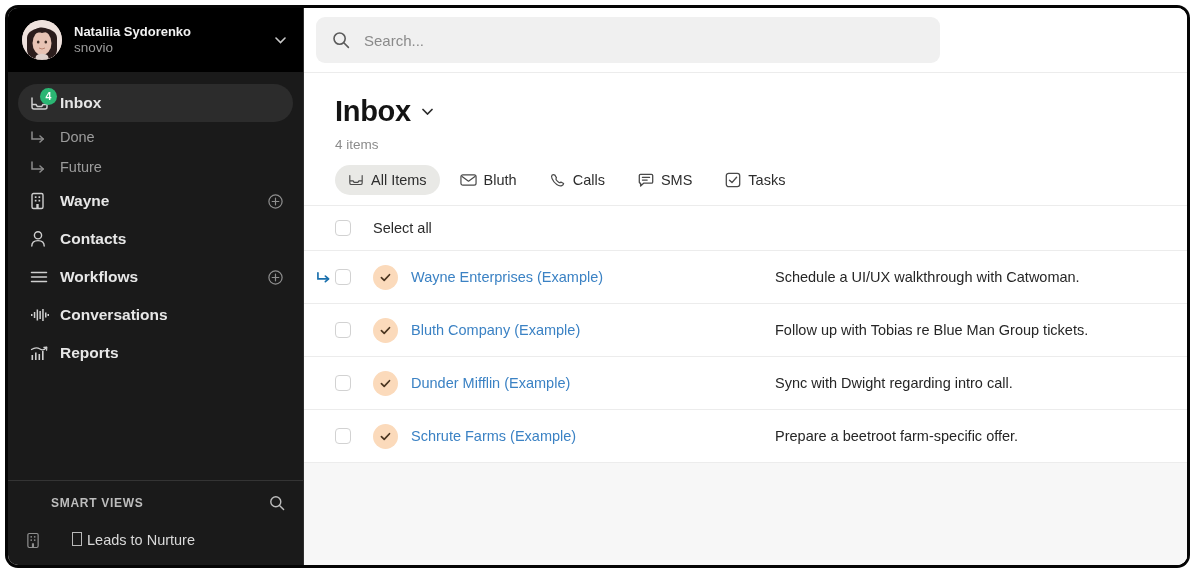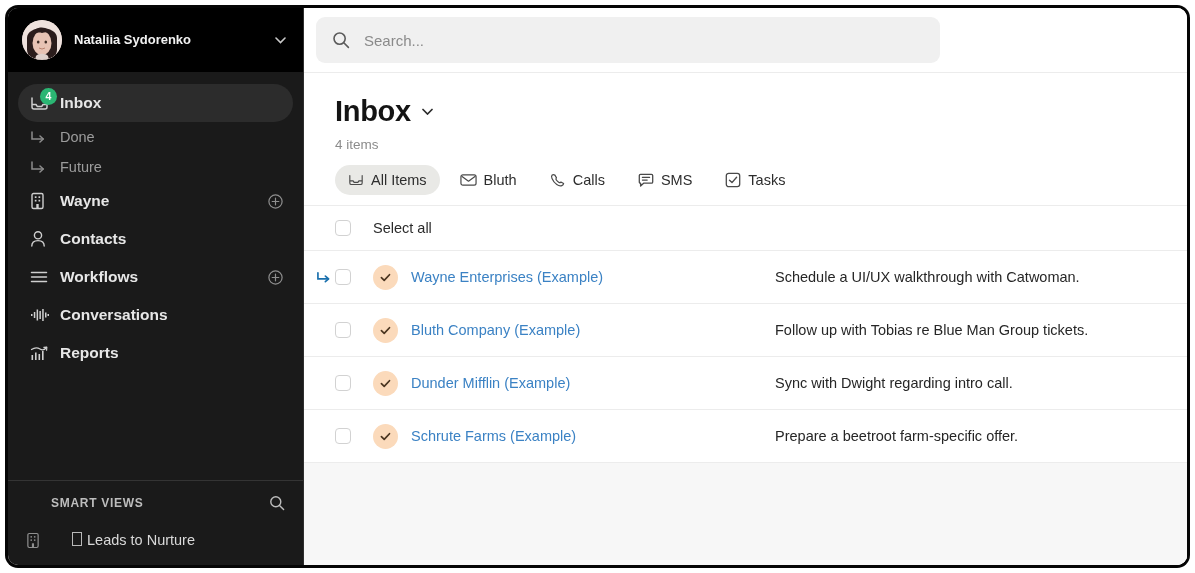--- a/index.html
+++ b/index.html
@@ -404,20 +404,21 @@
             <path d="M31 14 C33 24, 31 33, 29 37 C31 27, 30 18, 28 15 Z" fill="#2b1d1c"></path>
             <ellipse cx="16.2" cy="22" rx="1.3" ry="1.5" fill="#3b2b24"></ellipse>
             <ellipse cx="23.8" cy="22" rx="1.3" ry="1.5" fill="#3b2b24"></ellipse>
             <path d="M17 28 Q20 30 23 28" stroke="#b9836f" stroke-width="1" fill="none"></path>
             <path d="M14 36 C16 33, 24 33, 26 36 L28 44 L12 44 Z" fill="#dfd2cd"></path>
           </g>
         </svg>
       </div>
       <div class="ws-text">
         <div class="ws-name">Nataliia Sydorenko</div>
+        <div class="ws-sub">snovio</div>
       </div>
       <div class="ws-caret">
         <svg width="11" height="8" viewBox="0 0 11 8" aria-hidden="true">
           <path d="M1 2 L5.5 6.5 L10 2" stroke="currentColor" stroke-width="1.6" fill="none" stroke-linecap="round"></path>
         </svg>
       </div>
     </div>
 
     <div class="nav">
 

